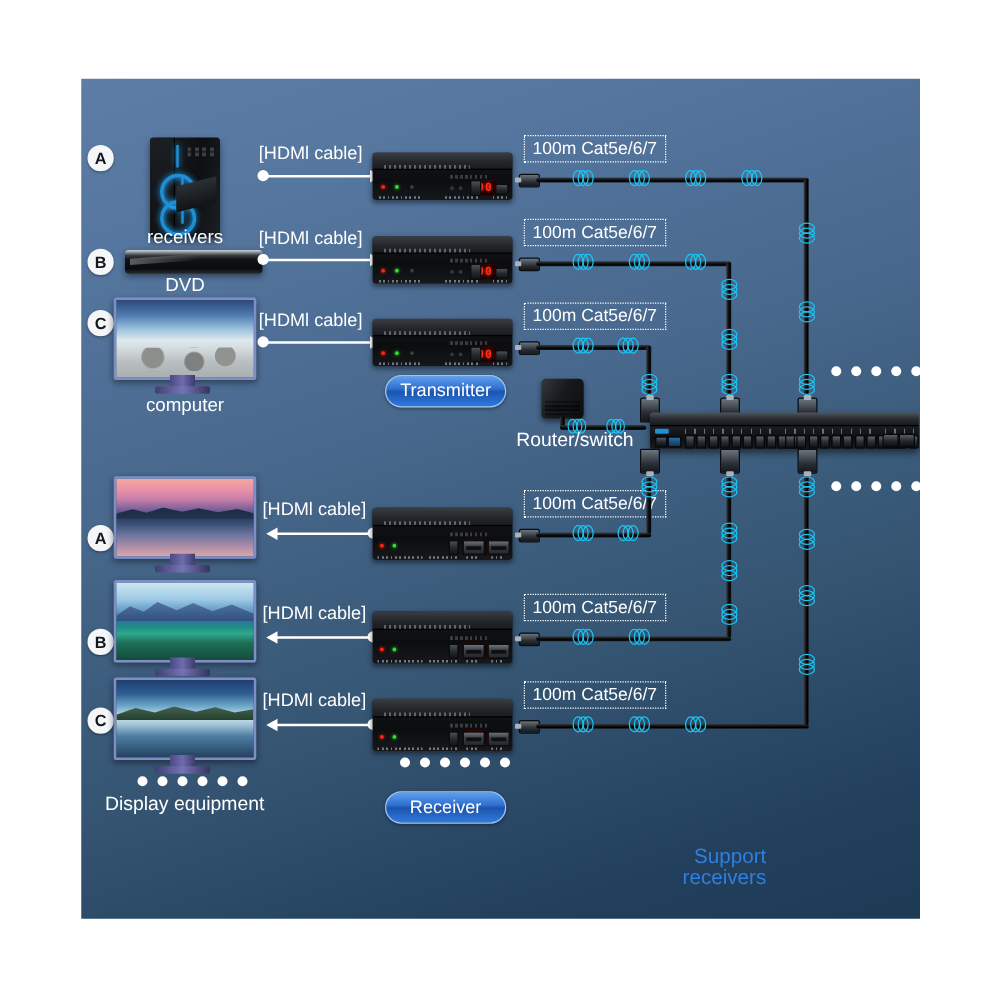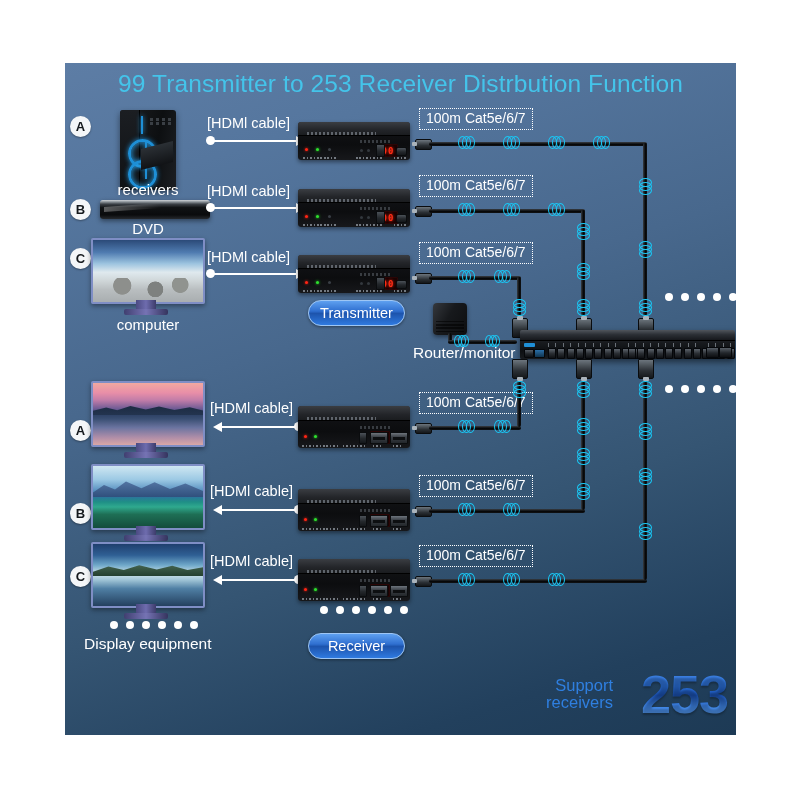--- a/index.html
+++ b/index.html
@@ -166,21 +166,20 @@
     -webkit-background-clip:text;background-clip:text;color:transparent;
     text-shadow:0 2px 2px rgba(0,0,0,.25);}
   #poe{right:8px;top:658px;font-size:18px;font-weight:bold;color:#fff;}
 </style>
 </head>
 <body>
 
 <div id="stage">
   <div id="panel">
 
-    <div class="txt" id="title">99 Transmitter to 253 Receiver Distrbution Function</div>
 
     <div class="badge" style="left:5px;top:53px;">A</div>
 
     <div class="tower" style="left:55px;top:47px;width:56px;height:80px;">
       <div class="side"></div>
       <div class="fan" style="top:36%;"></div>
       <div class="fan" style="top:62%;"></div>
       <div class="stripe" style="left:38%;top:8%;width:2px;height:22%;"></div>
       <div class="stripe" style="left:44%;top:40%;width:2px;height:46%;"></div>
       <div class="stripe" style="right:10%;top:52%;width:28%;height:2px;"></div>
@@ -403,21 +402,21 @@
     <div class="coil" style="left:389px;top:272px;">
         <span style="left:0;top:0;width:6px;height:10px;"></span>
         <span style="left:3.5px;top:0;width:6px;height:10px;"></span>
         <span style="left:7px;top:0;width:6px;height:10px;"></span>
       </div>
     <div class="coil" style="left:420px;top:272px;">
         <span style="left:0;top:0;width:6px;height:10px;"></span>
         <span style="left:3.5px;top:0;width:6px;height:10px;"></span>
         <span style="left:7px;top:0;width:6px;height:10px;"></span>
       </div>
-    <div class="txt" style="left:348px;top:281px;font-size:15.5px;">Router/monitor</div>
+    <div class="txt" style="left:348px;top:281px;font-size:15.5px;">Router/switch</div>
 
     <div class="switch" style="left:455px;top:267px;width:215px;height:29px;">
       <div class="face"></div>
       <div class="swled" style="left:4px;top:13px;width:11px;height:4px;"></div>
       <div class="sfp" style="left:4px;top:19px;width:8px;height:7px;"></div>
       <div class="sfp" style="left:14px;top:19px;width:9px;height:7px;background:linear-gradient(#2a6fa8,#10344f);"></div>
       <div class="pnum" style="left:28px;top:13px;width:72px;"></div>
       <div class="pnum" style="left:108px;top:13px;width:72px;"></div>
       <div class="pnum" style="left:188px;top:13px;width:58px;"></div>
       <div class="pbank" style="left:28px;top:18px;">
@@ -690,17 +689,16 @@
         <i></i>
         <i></i>
         <i></i>
     </div>
     <div class="pill" style="left:243px;top:570px;width:95px;height:24px;">Receiver</div>
 
     <div class="txt" id="support">
       <span>Support</span><br>
       <span>receivers</span>
     </div>
-    <div id="big253">253</div>
 
 
   </div>
 </div>
 
 </body></html>

